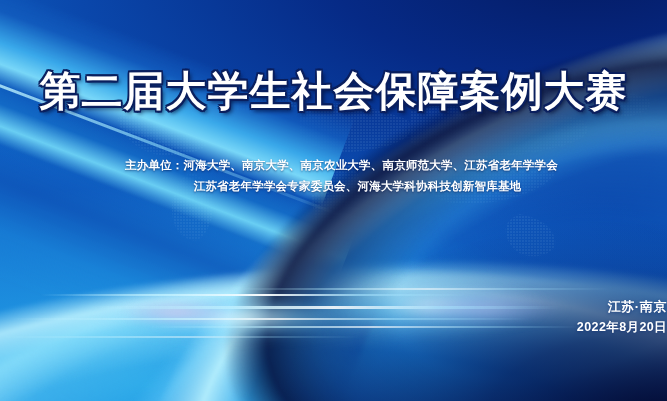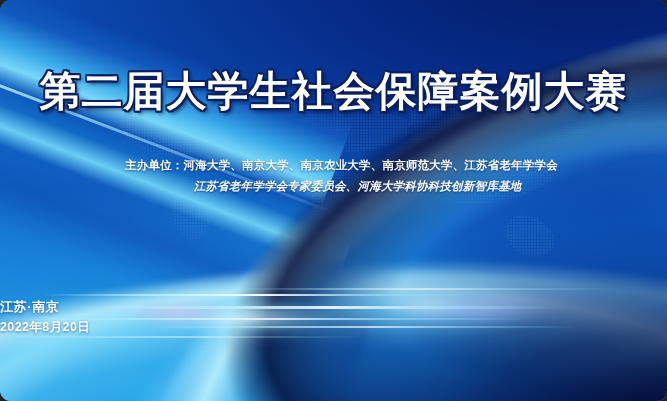--- a/index.html
+++ b/index.html
@@ -8,21 +8,20 @@
     padding: 0;
     background: #222;
   }
   #banner {
     position: relative;
     width: 667px;
     height: 401px;
     overflow: hidden;
     font-family: "Liberation Sans", "DejaVu Sans", sans-serif;
     background: #0b4fc0;
-    border-radius: 11px;
   }
 
   
   .layer {
     position: absolute;
     inset: 0;
     pointer-events: none;
   }
 
   
@@ -209,39 +208,39 @@
   }
   .orgline {
     font-size: 11.5px;
     font-weight: 700;
     line-height: 21px;
     color: #ffffff;
     white-space: nowrap;
     letter-spacing: .2px;
     text-shadow: 0 1px 2px rgba(3,16,70,0.55);
   }
-  .orgline.indent { padding-left: 32px; font-style: italic; }
+  .orgline.indent { padding-left: 32px; }
 
   .place {
     position: absolute;
     left: 0; right: 0;
     top: 297px;
-    text-align: left;
+    text-align: right;
     font-size: 13px;
     font-weight: 700;
     line-height: 19px;
     color: #ffffff;
     letter-spacing: .6px;
     text-shadow: 0 1px 3px rgba(10,40,110,0.6);
   }
   .date {
     position: absolute;
     left: 0; right: 0;
     top: 318px;
-    text-align: left;
+    text-align: right;
     font-size: 12.5px;
     font-weight: 700;
     line-height: 18px;
     color: #ffffff;
     letter-spacing: .4px;
     text-shadow: 0 1px 3px rgba(10,40,110,0.6);
   }
 </style>
 </head>
 <body>

